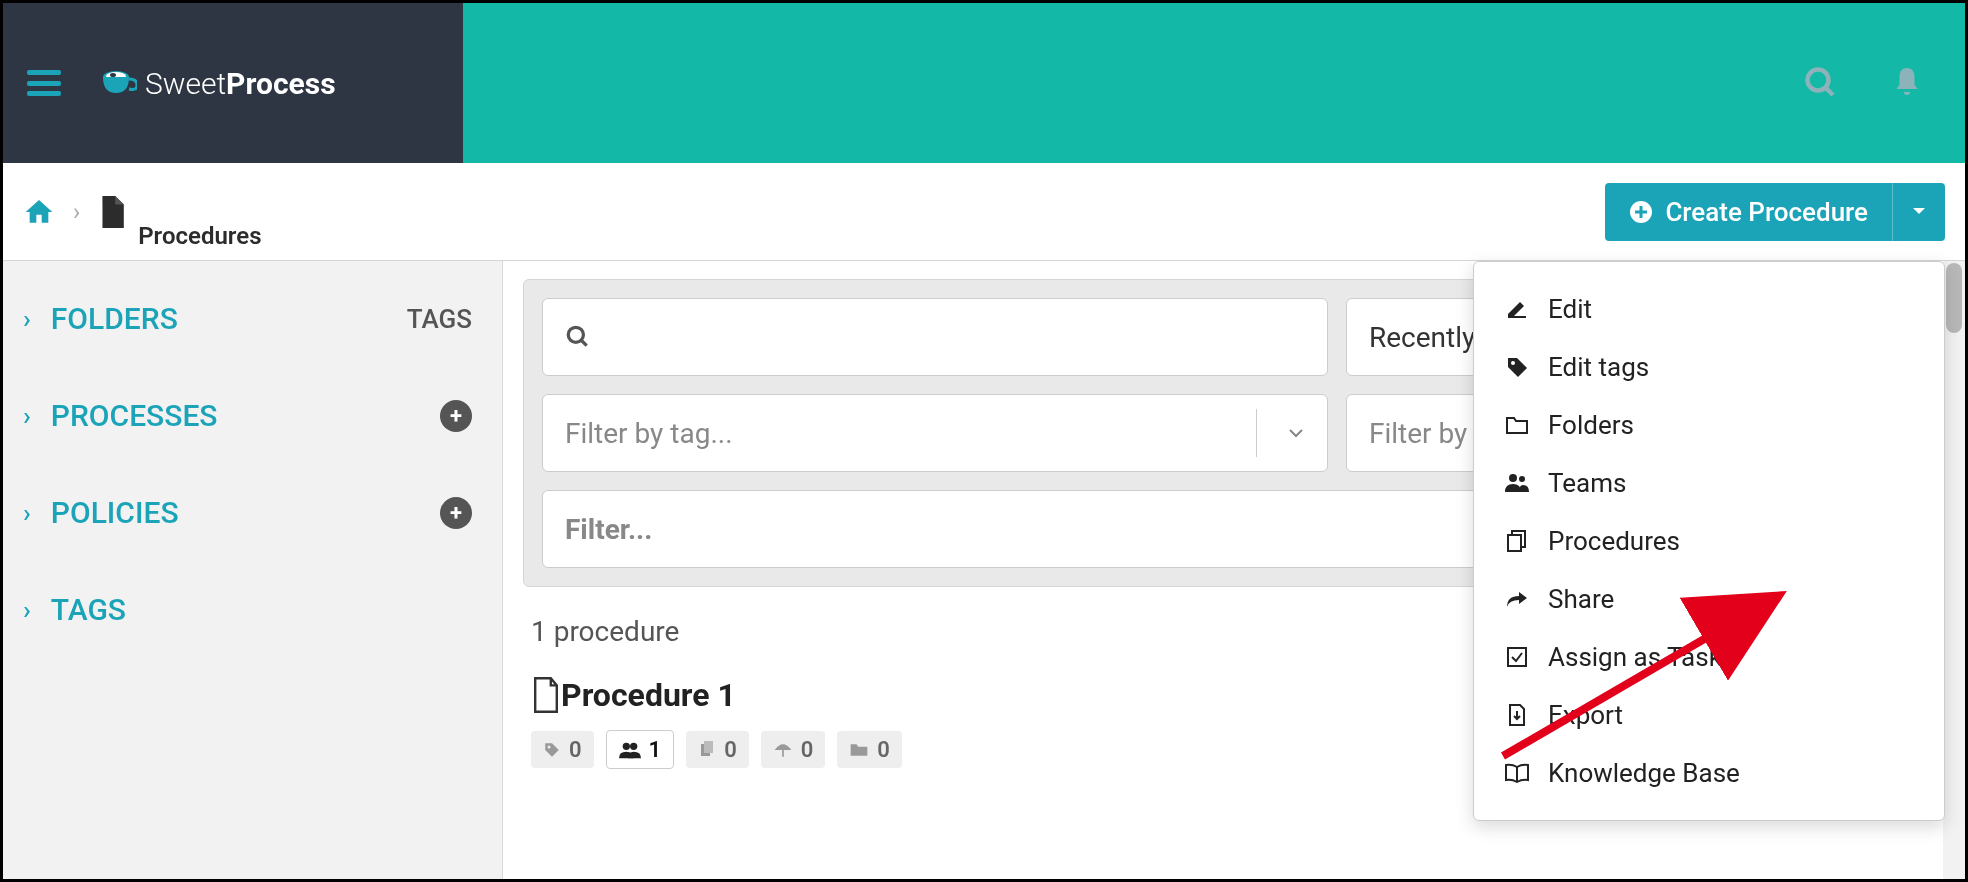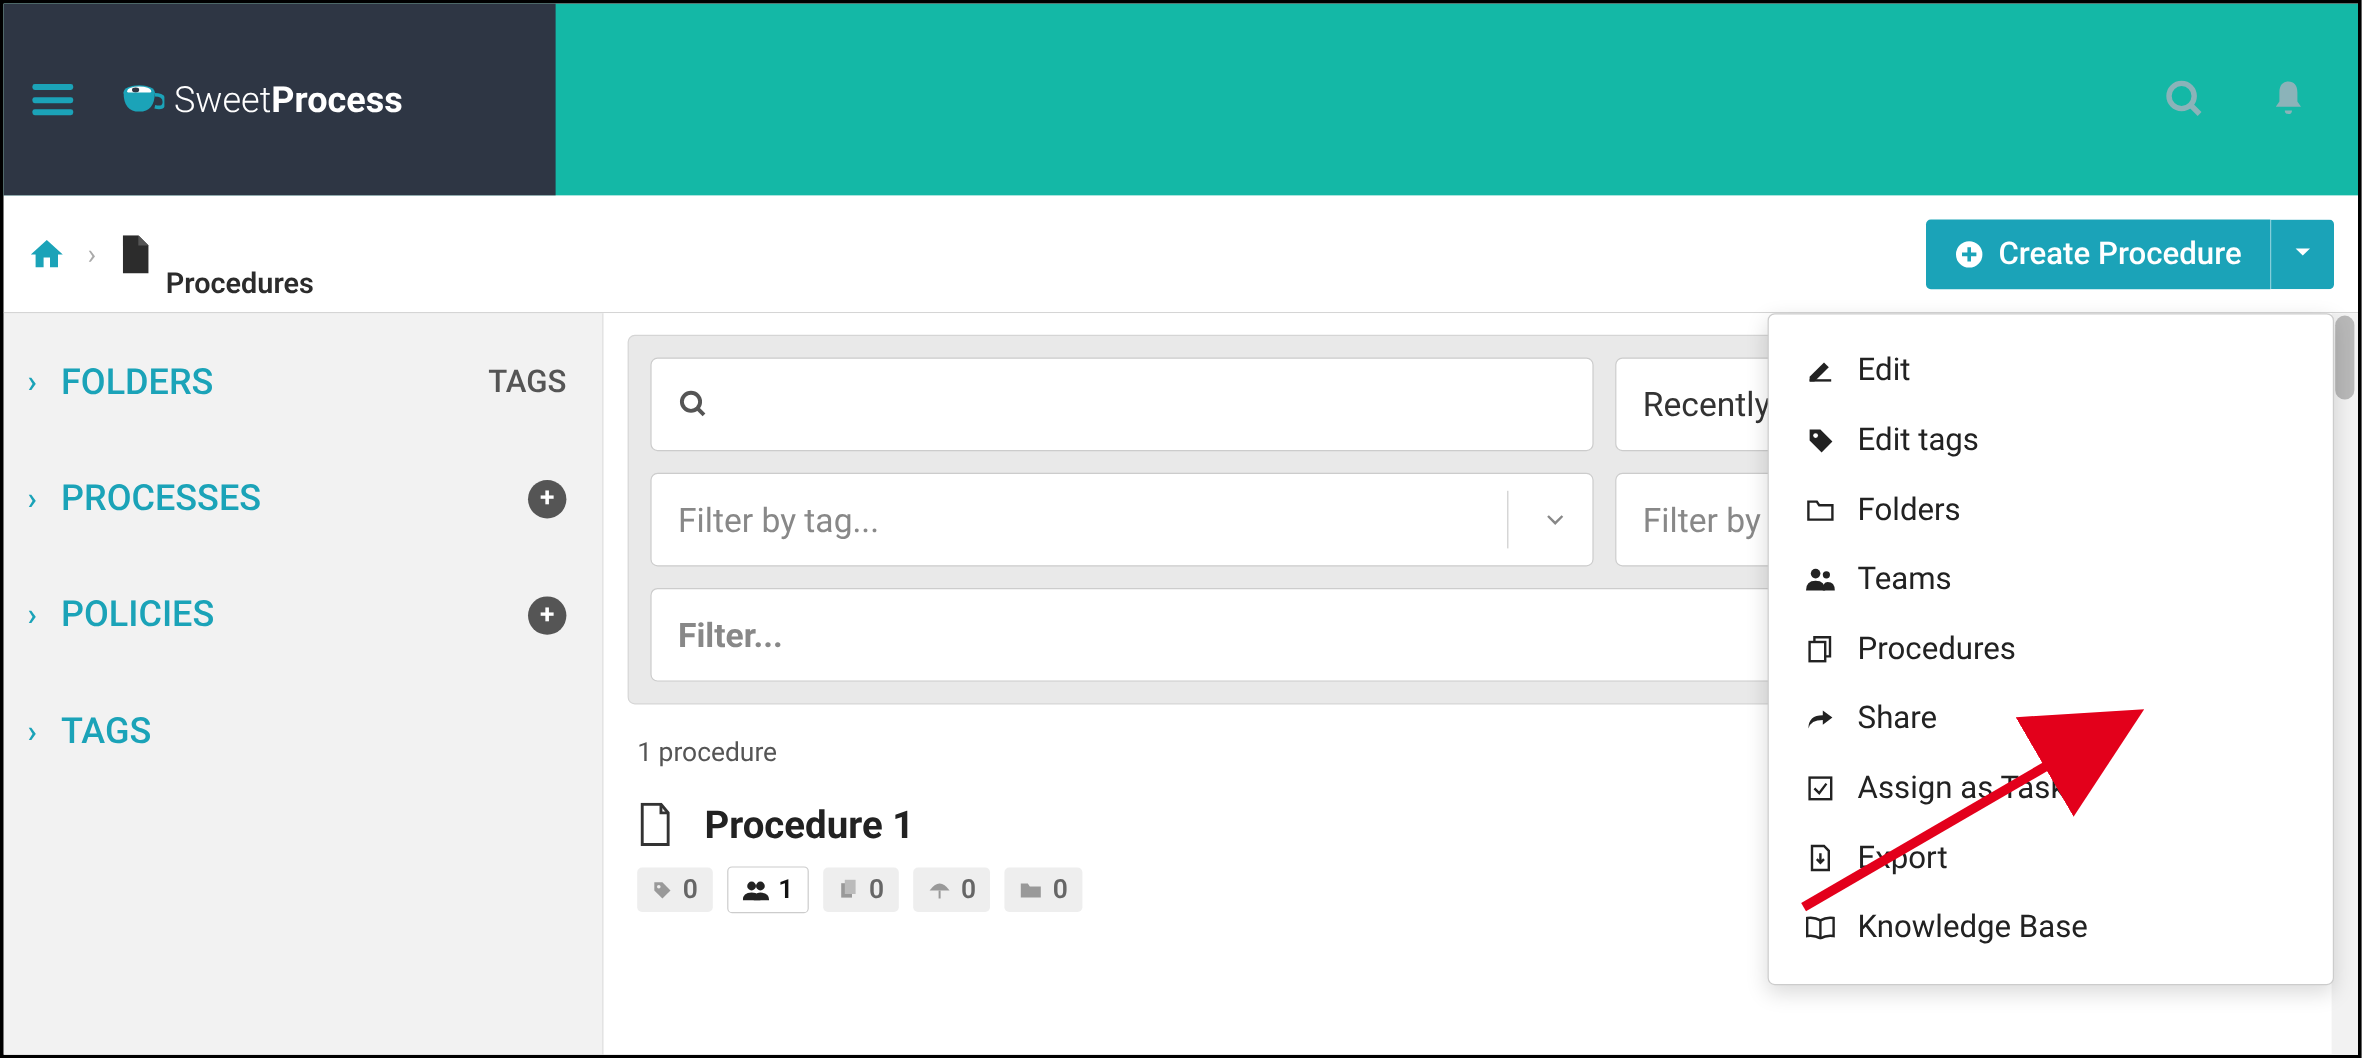--- a/index.html
+++ b/index.html
@@ -33,23 +33,23 @@
 .filter-panel { background:#e9e9e9; border:1px solid #d5d5d5; border-radius:6px; padding:18px; }
 .filter-row { display:flex; gap:18px; margin-bottom:18px; }
 .filter-row:last-child { margin-bottom:0;font-weight:bold; }
 .input-box { background:#fff; border:1px solid #ccc; border-radius:6px; height:78px; display:flex; align-items:center; padding:0 22px; font-size:28px; color:#666; }
 .search-box { flex:1; }
 .sort-box { width:580px; justify-content:space-between; color:#333; cursor:pointer; }
 .tag-select { flex:1; justify-content:space-between; cursor:pointer; position:relative; }
 .tag-select .divider { position:absolute; right:70px; top:18%; height:64%; width:1px; background:#ccc; }
 .team-select { width:580px; cursor:pointer; }
 .full-filter { flex:1; }
-.count-label { font-size:22px; color:#555; margin:28px 0 28px 8px; }
+.count-label { font-size:28px; color:#555; margin:28px 0 28px 8px; }
 .proc-item { padding:0 8px; }
-.proc-head { display:flex; align-items:center; gap:26px; }
+.proc-head { display:flex; align-items:center; gap:0; }
 .proc-icon { width:30px; height:36px; fill:none; stroke:#333; stroke-width:2; }
 .proc-title { font-size:32px; font-weight:700; color:#222; }
 .proc-meta { display:flex; align-items:center; gap:12px; margin-top:16px; }
 .chip { background:#eee; border-radius:4px; padding:6px 12px; display:flex; align-items:center; gap:8px; font-size:22px; color:#666; font-weight:600; }
 .chip.active { background:#fff; border:1px solid #ccc; color:#111; }
 .edited-text { margin-left:auto; font-size:24px; font-style:italic; color:#666; }
 .edited-text .user { color:#1ba3b8; }
 .dropdown { position:absolute; right:20px; top:0; width:472px; background:#fff; border:1px solid #ccc; border-radius:6px; box-shadow:0 6px 18px rgba(0,0,0,.15); padding:18px 0; z-index:10; }
 .dd-item { display:flex; align-items:center; gap:18px; padding:14px 30px; font-size:26px; color:#222; cursor:pointer; }
 .dd-item .dd-icon { width:26px; height:26px; display:flex; align-items:center; justify-content:center; flex-shrink:0; }

